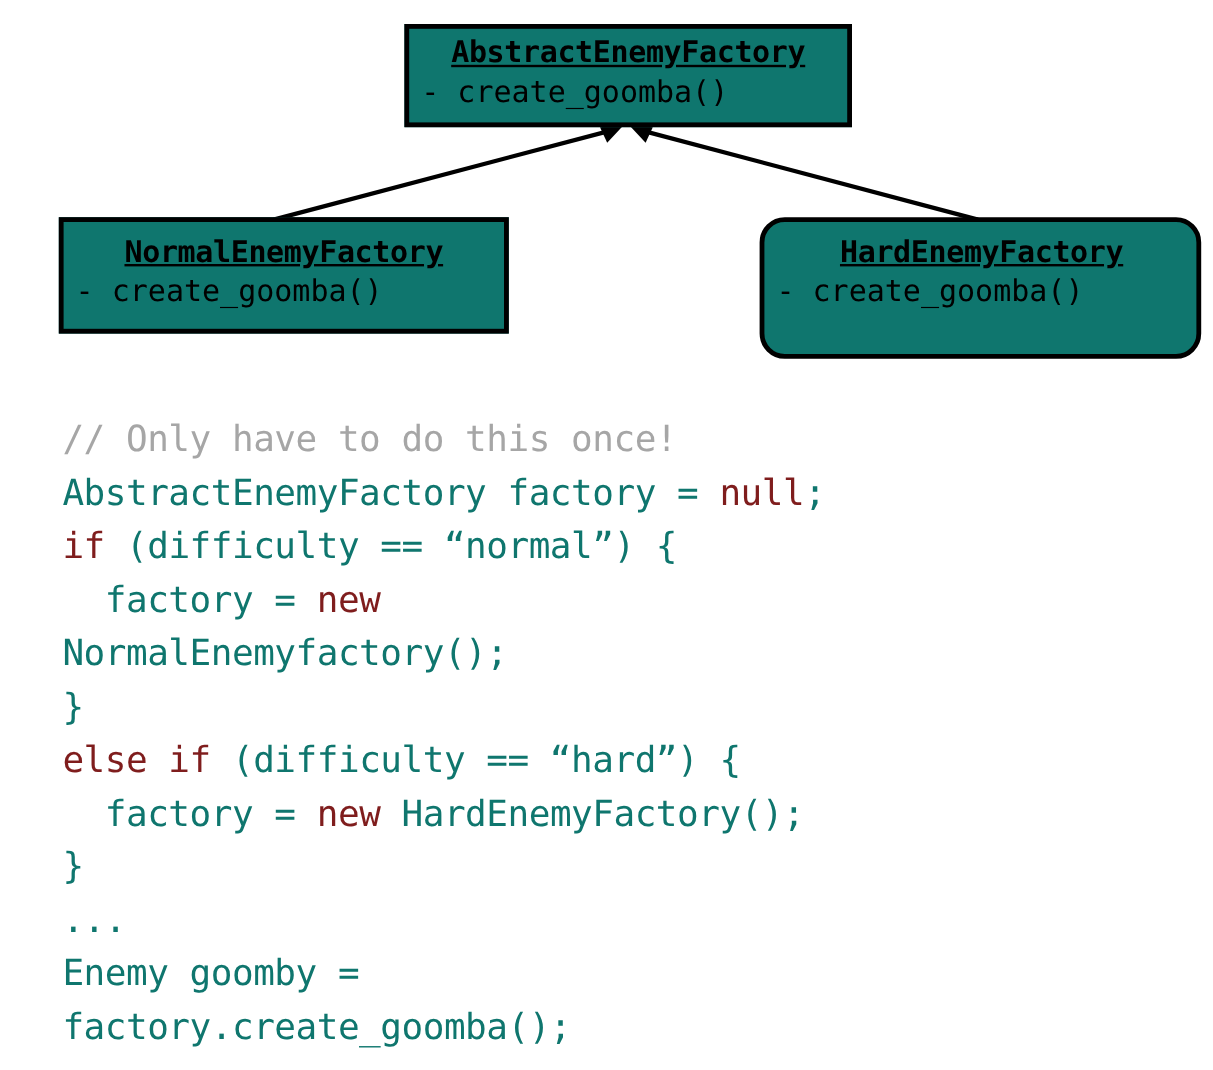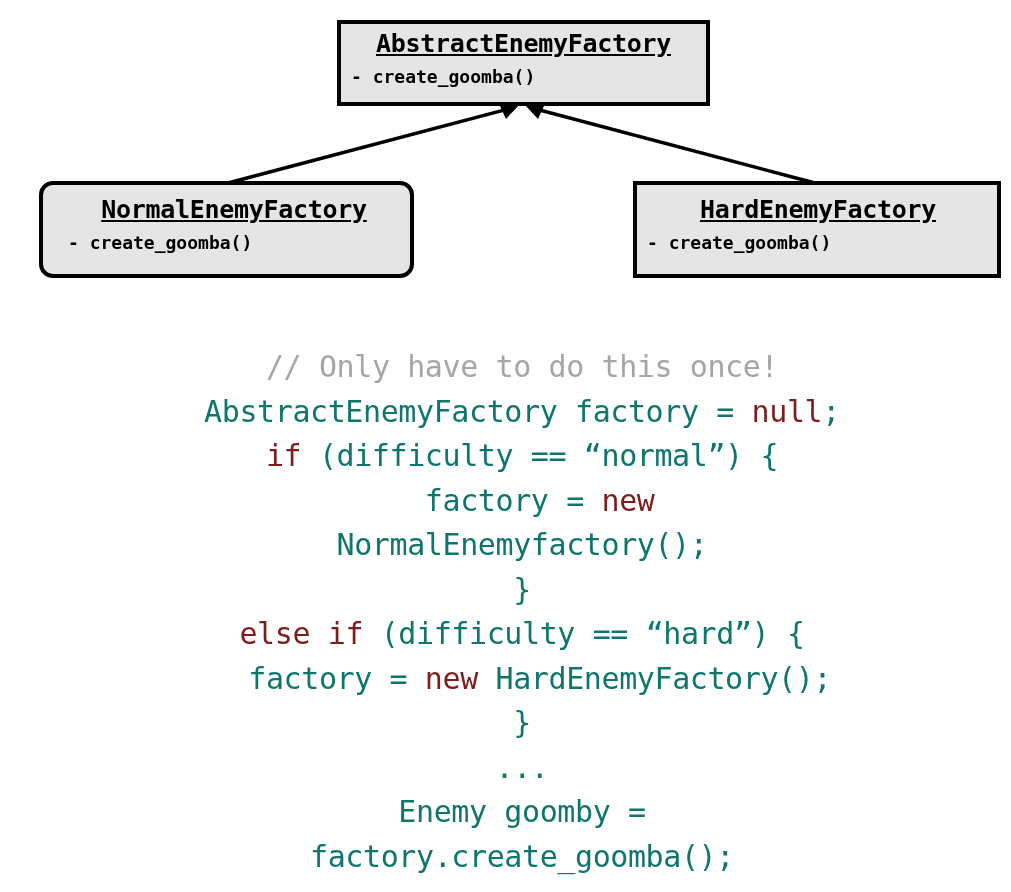--- a/index.html
+++ b/index.html
@@ -29,79 +29,77 @@
     position: absolute;
     left: 0;
     top: 0;
     width: 1011px;
     height: 300px;
     overflow: visible;
   }
   .uml-class-box {
     position: absolute;
     box-sizing: border-box;
-    background: #e5e5e5;
+    background: #0f766e;
     border: 4px solid #000000;
     z-index: 2;
   }
   .uml-class-name {
     text-align: center;
     font-weight: bold;
     text-decoration: underline;
     font-size: 25px;
     line-height: 33px;
     letter-spacing: -0.3px;
     white-space: nowrap;
   }
   .uml-class-members {
-    font-size: 18px;
+    font-size: 25px;
     line-height: 34px;
     white-space: nowrap;
     padding-left: 4px;
-    font-weight: bold;
   }
 
   #uml-box-abstract {
     left: 337px;
     top: 20px;
     width: 373px;
     height: 86px;
     padding: 3px 6px 0 6px;
   }
   #uml-box-normal {
-    left: 39px;
+    left: 49px;
     top: 181px;
     width: 375px;
     height: 97px;
-    padding: 8px 6px 0 21px;
-    border-radius: 14px;
+    padding: 8px 6px 0 6px;
   }
   #uml-box-hard {
     left: 633px;
     top: 181px;
     width: 368px;
-    height: 97px;
+    height: 118px;
     padding: 8px 4px 0 6px;
+    border-radius: 21px;
   }
 
   
   #code-block {
     position: absolute;
     left: 52px;
     top: 345px;
     width: 940px;
     font-size: 30px;
     line-height: 44.5px;
     white-space: pre;
     letter-spacing: -0.4px;
   }
   .code-line {
     white-space: pre;
     min-height: 44.5px;
-    text-align: center;
   }
   .tok-comment { color: #a6a6a6; }
   .tok-keyword { color: #7f1d1d; }
   .tok-plain   { color: #0f766e; }
 </style>
 </head>
 <body>
 
 <div id="uml-diagram">
 

